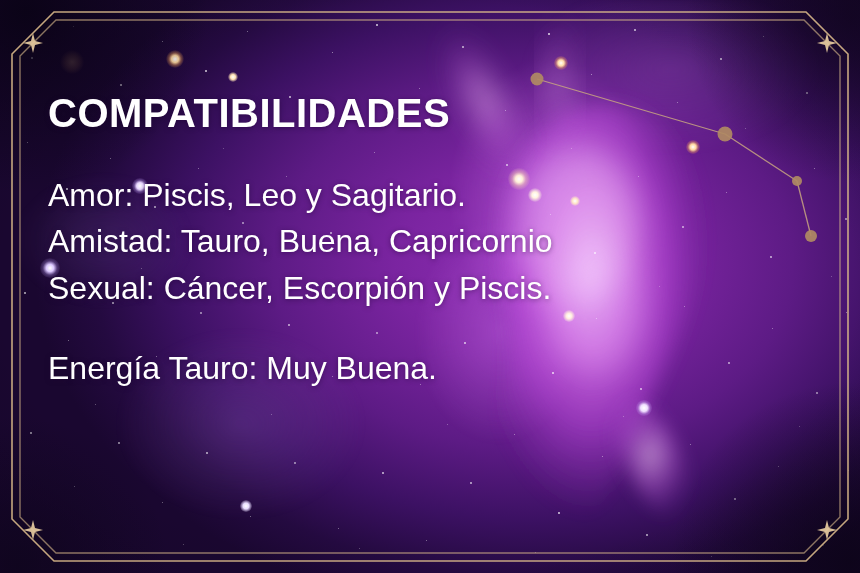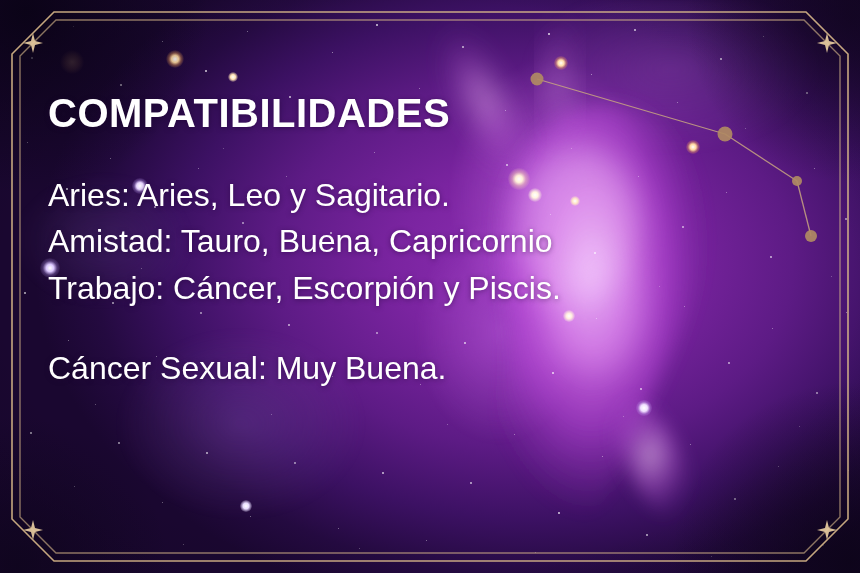--- a/index.html
+++ b/index.html
@@ -307,21 +307,21 @@
         <path d="M33,520 L35,528 L43,530 L35,532 L33,540 L31,532 L23,530 L31,528 Z"></path>
         <path d="M827,520 L829,528 L837,530 L829,532 L827,540 L825,532 L817,530 L825,528 Z"></path>
       </g>
     </svg>
   </div>
 
   <div class="content">
     <h1 class="title">COMPATIBILIDADES</h1>
 
     <div class="body-block">
-      <div class="line">Aries: Aries, Leo y Sagitario.</div>
+      <div class="line">Amor: Piscis, Leo y Sagitario.</div>
       <div class="line">Amistad: Tauro, Buena, Capricornio</div>
-      <div class="line">Trabajo: Cáncer, Escorpión y Piscis.</div>
+      <div class="line">Sexual: Cáncer, Escorpión y Piscis.</div>
       <div class="spacer"></div>
-      <div class="line-energy">Cáncer Sexual: Muy Buena.</div>
+      <div class="line-energy">Energía Tauro: Muy Buena.</div>
     </div>
   </div>
 
 </div>
 
 </body></html>

